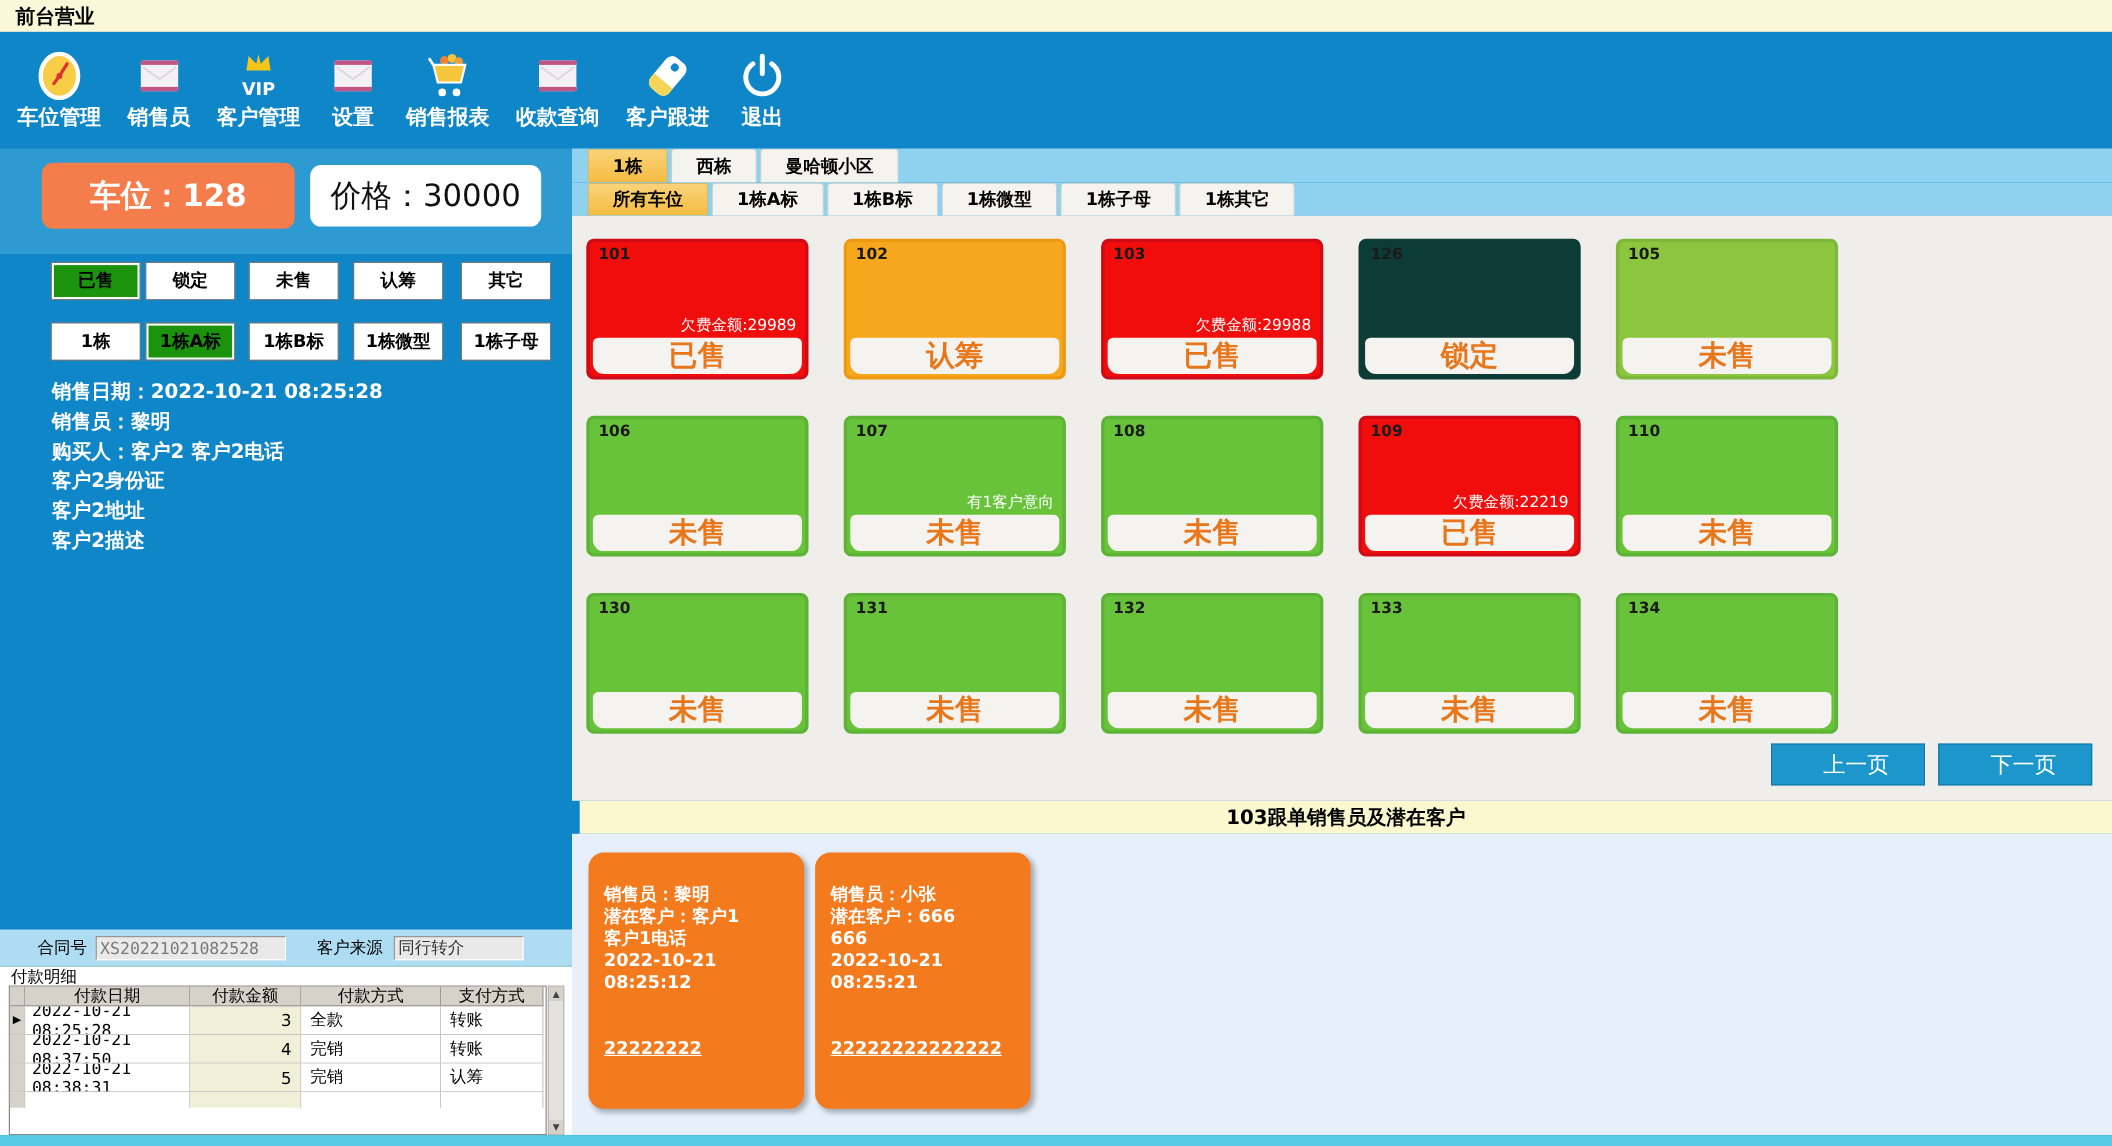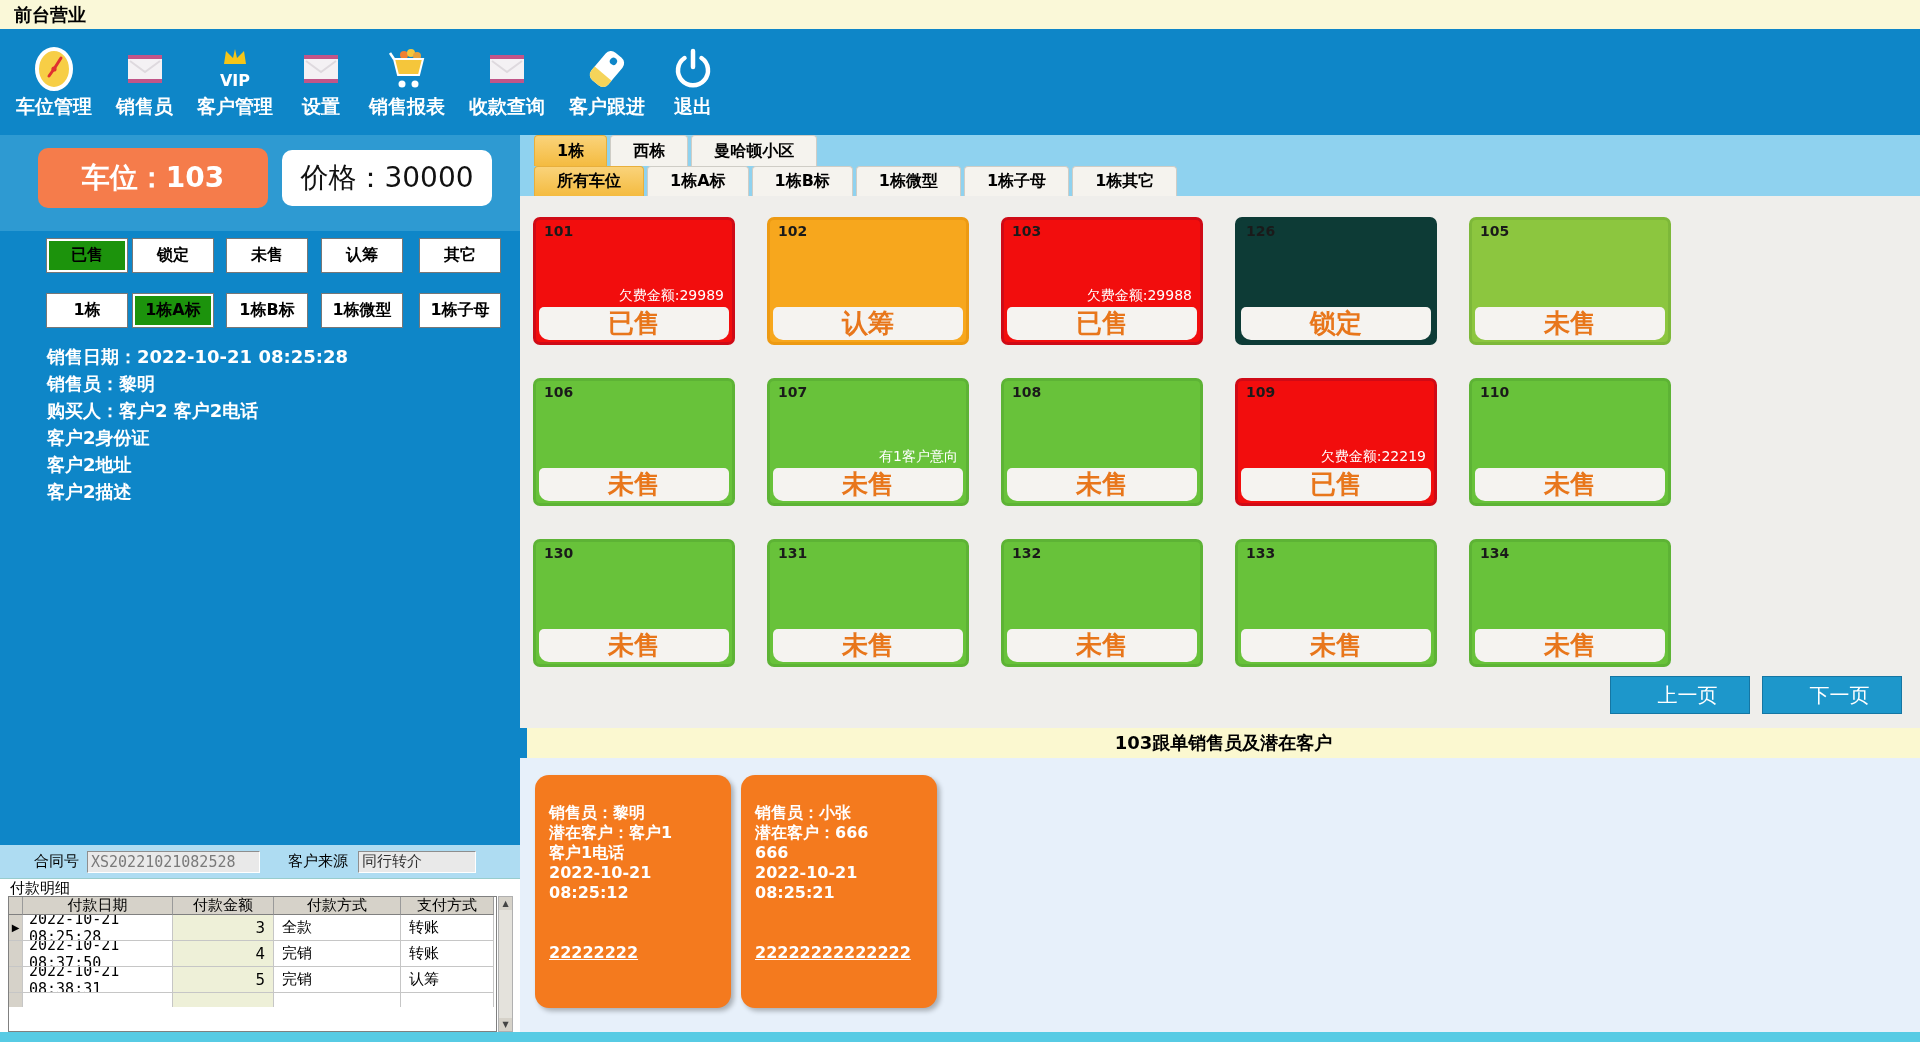--- a/index.html
+++ b/index.html
@@ -179,21 +179,21 @@
       <div class="tbicon"><svg viewBox="0 0 48 48">
           <path d="M15.5 13 a15 15 0 1 0 17 0" fill="none" stroke="#fff" stroke-width="4.5" stroke-linecap="round"></path>
           <line x1="24" y1="6" x2="24" y2="22" stroke="#fff" stroke-width="4.5" stroke-linecap="round"></line>
         </svg></div>
       <div class="tblabel">退出</div>
     </div>
   </div>
 
 <div id="leftpanel">
   <div id="leftband"></div>
-  <div id="spotbox">车位：103</div>
+  <div id="spotbox">车位：128</div>
   <div id="pricebox">价格：30000</div>
   <div id="statusrow"></div>
   <div id="buildingrow"></div>
   <div id="infolines">
       <div class="infoline">销售日期：2022-10-21 08:25:28</div>
       <div class="infoline">销售员：黎明</div>
       <div class="infoline">购买人：客户2 客户2电话</div>
       <div class="infoline">客户2身份证</div>
       <div class="infoline">客户2地址</div>
       <div class="infoline">客户2描述</div>

